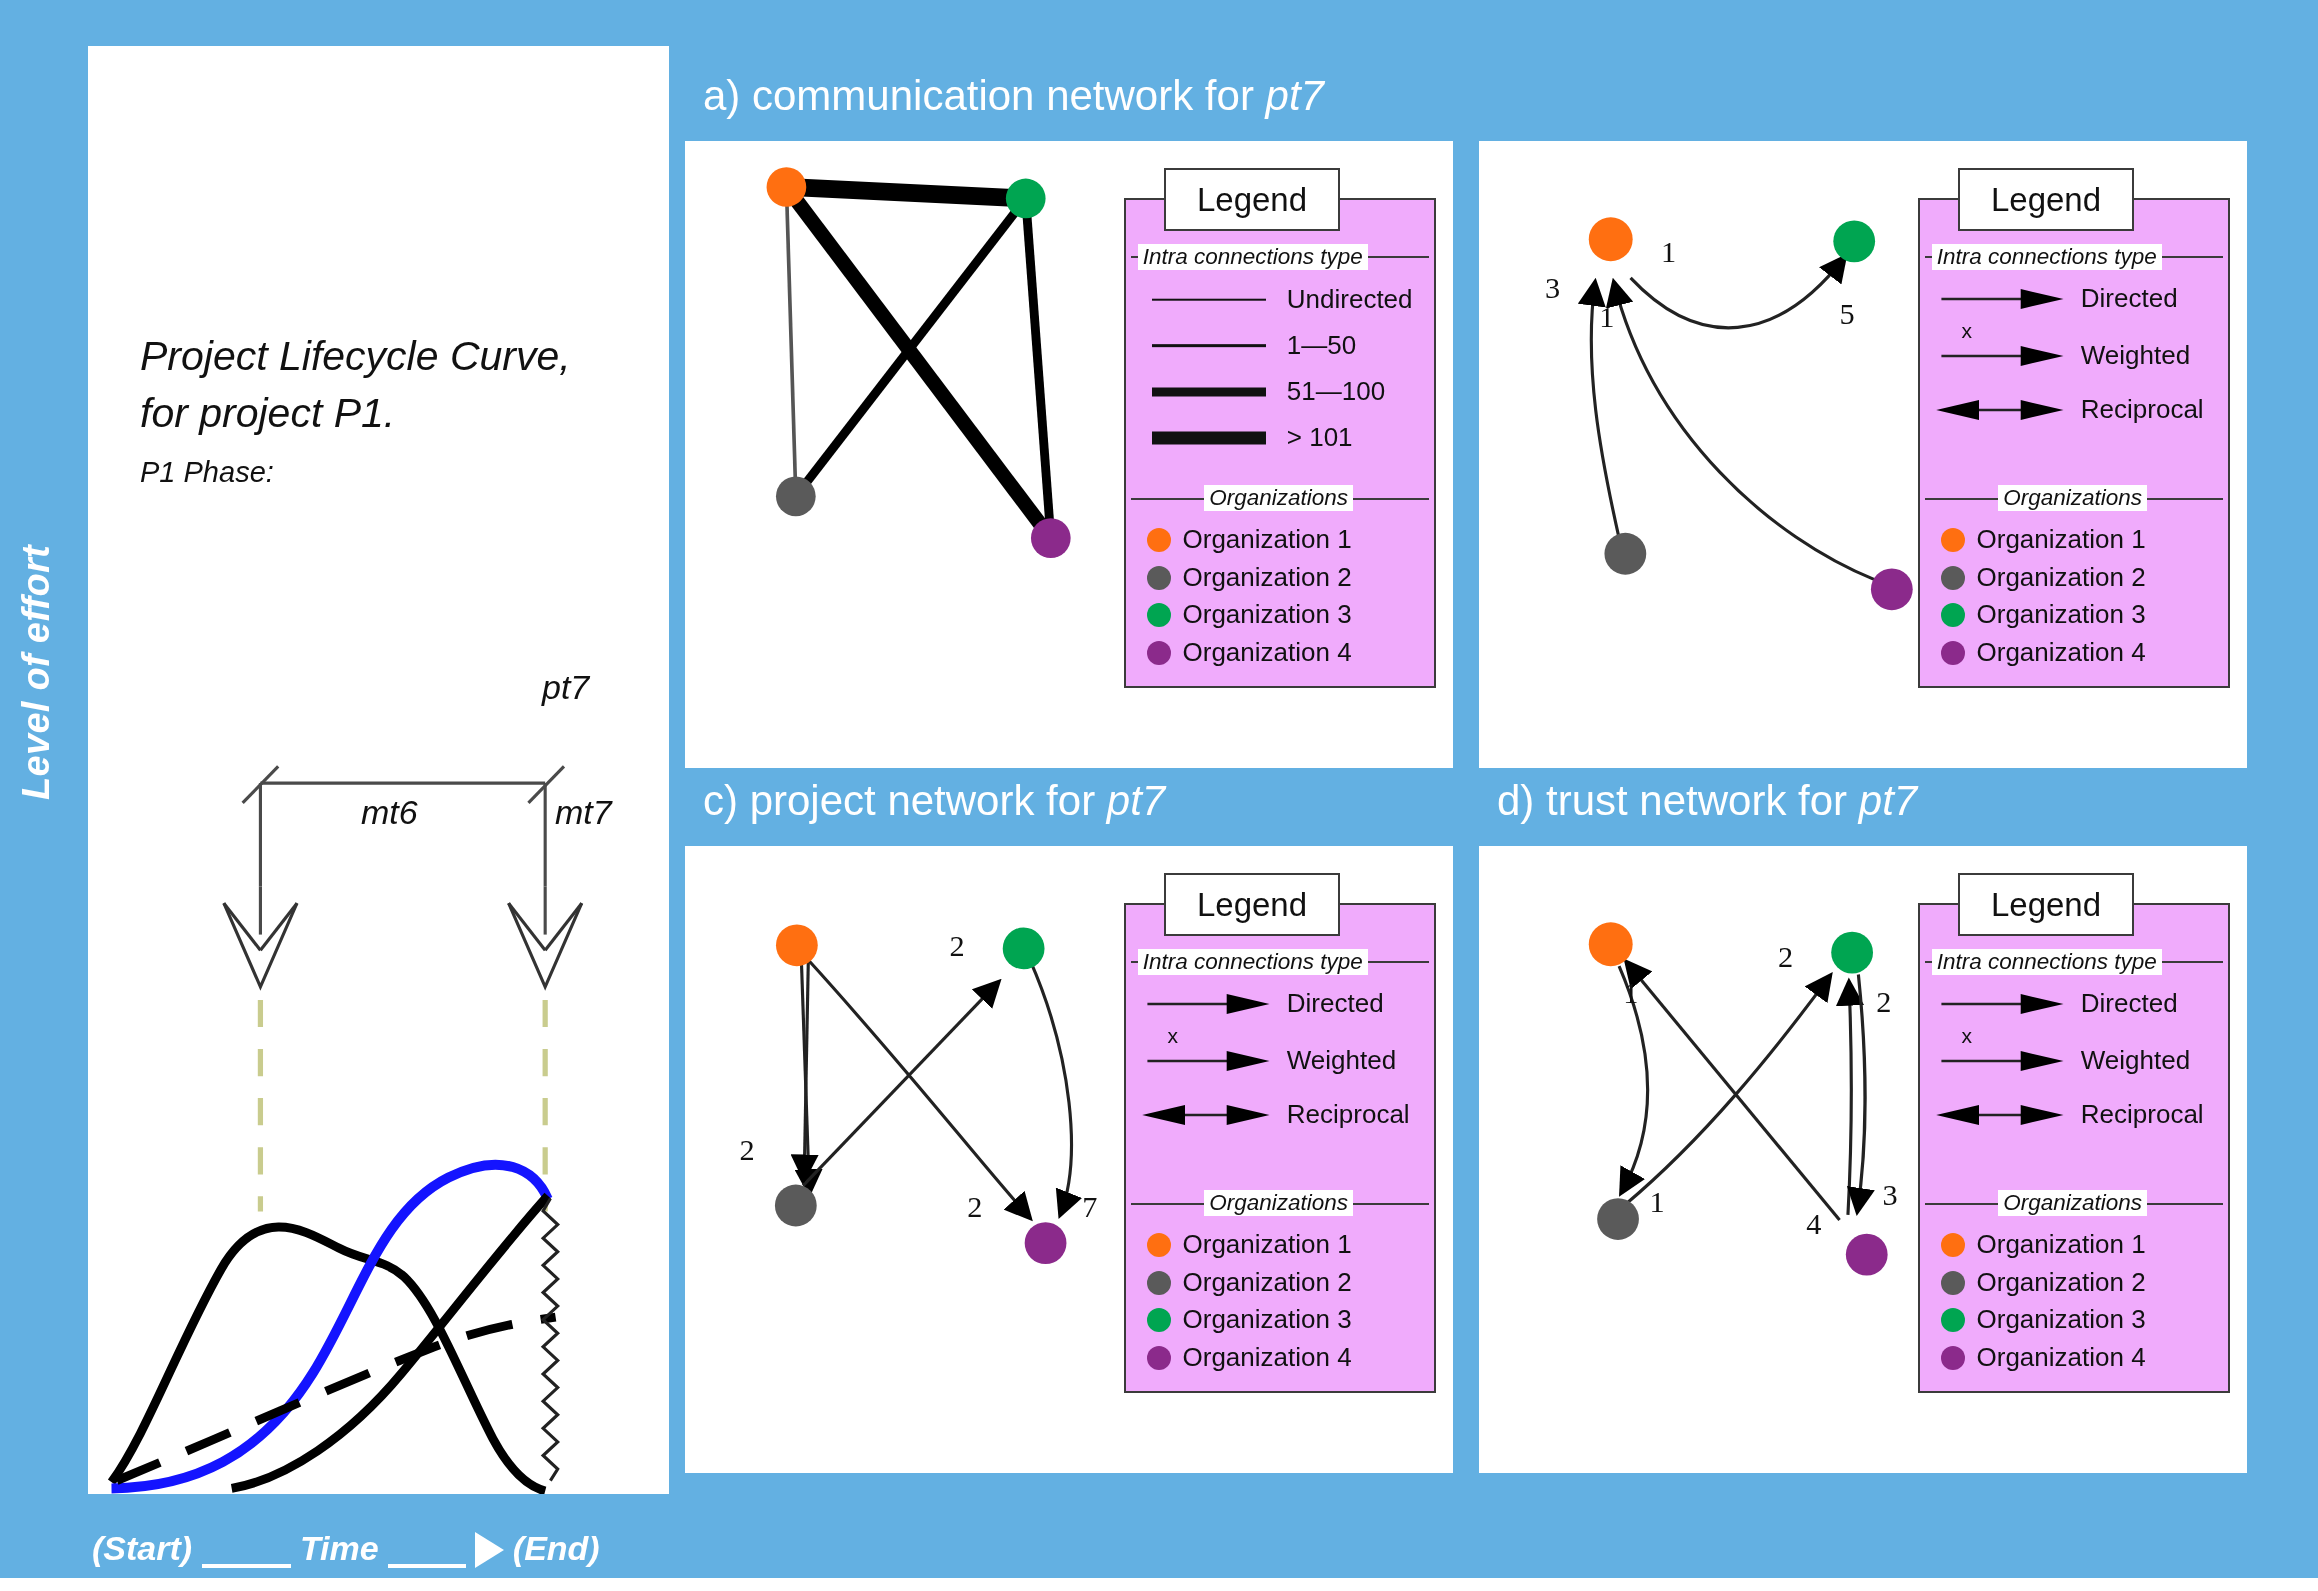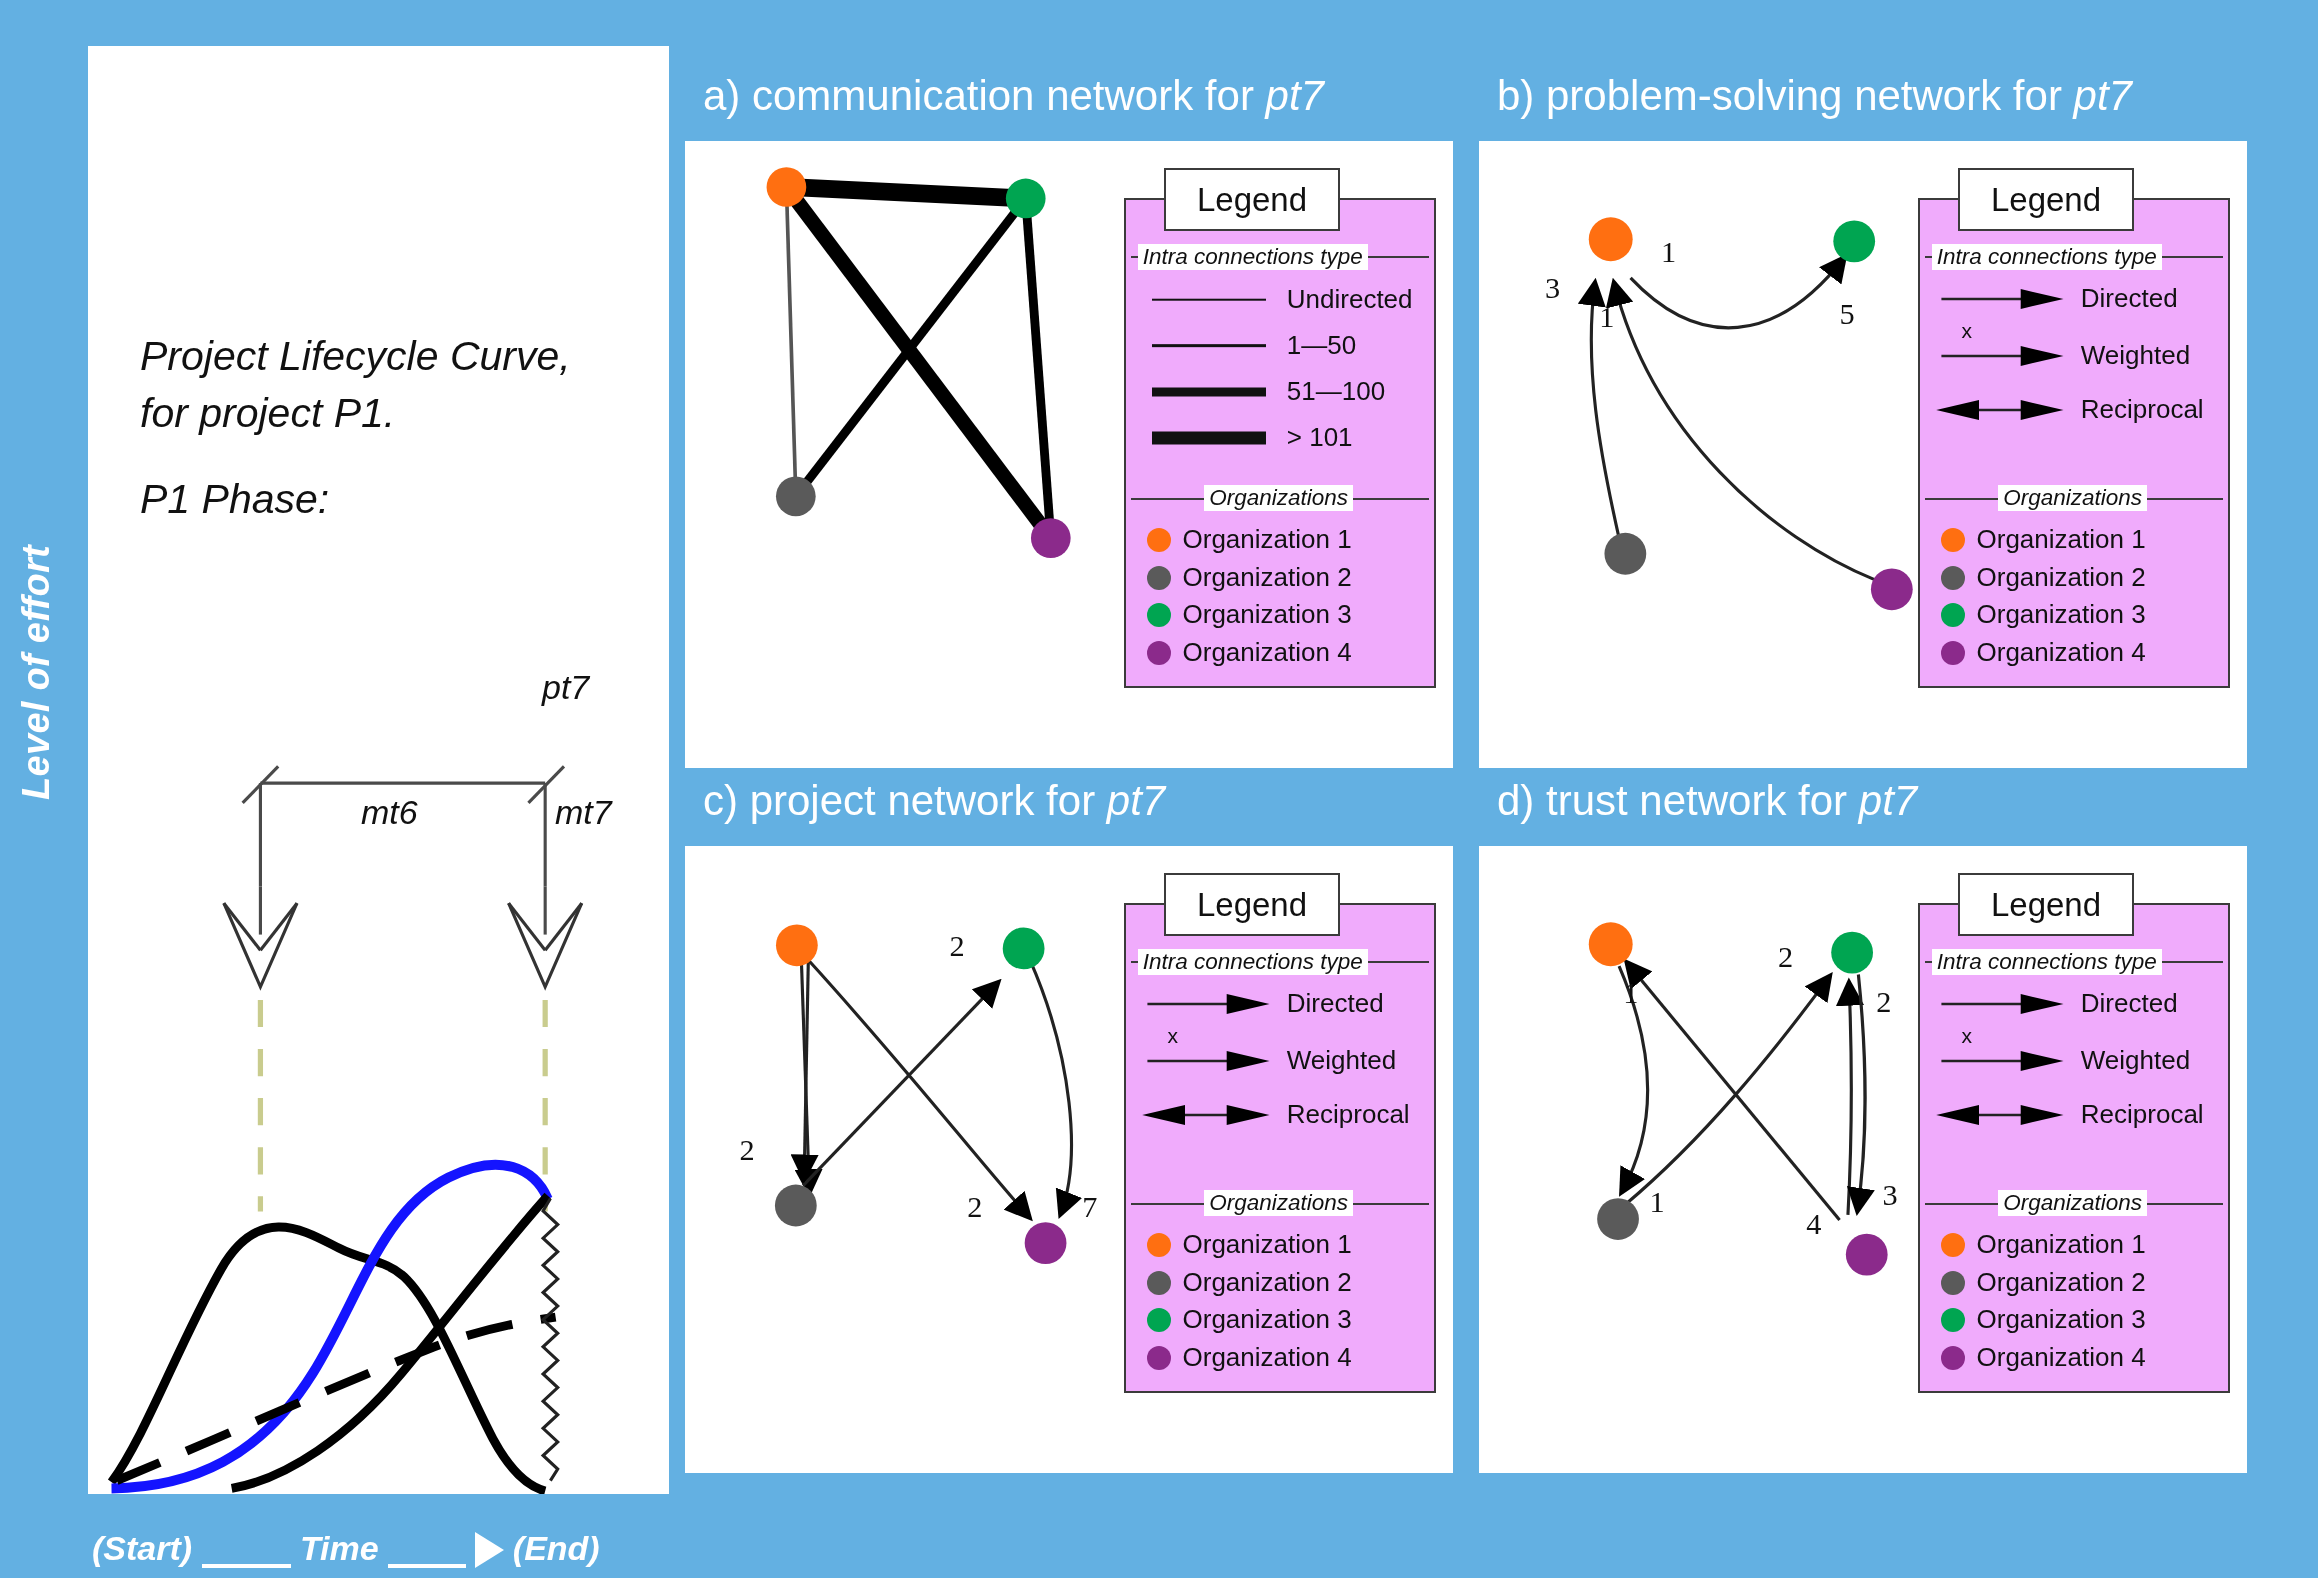--- a/index.html
+++ b/index.html
@@ -9,22 +9,22 @@
 
   
   .blue-frame{position:absolute;left:0;top:0;width:2319px;height:1578px;background:#63b0e2;}
 
   
   .left-panel{position:absolute;left:88px;top:46px;width:581px;height:1448px;background:#ffffff;}
   .left-svg{position:absolute;left:0;top:0;}
 
   .lc-title{position:absolute;left:52px;top:282px;width:512px;
             font-style:italic;font-size:41px;line-height:1.38;color:#111;}
-  .lc-phase{position:absolute;left:52px;top:425px;width:512px;
-            font-style:italic;font-size:41px;line-height:1.38;color:#111;}
+  .lc-phase{position:absolute;left:52px;top:406px;width:512px;
+            font-style:italic;font-size:29px;line-height:1.38;color:#111;}
   .lc-phase-val{color:#1414ff;display:block;}
 
   .ylabel{position:absolute;left:-4.2px;top:554px;width:272px;
           transform:rotate(-90deg);transform-origin:left top;
           color:#ffffff;font-style:italic;font-weight:bold;font-size:38px;
           letter-spacing:0.3px;text-align:left;}
   .ylabel-inner{display:block;transform:translate(-246px,19px);}
 
   .xaxis-row{position:absolute;left:92px;top:1505px;width:585px;height:63px;
              display:flex;align-items:flex-end;color:#ffffff;font-style:italic;font-weight:bold;font-size:34px;}
@@ -198,21 +198,20 @@
         </div>
         <div class="legend-item" style="left:21px;top:437px">
           <span class="dot" style="background:#8b2a8b"></span>
             <span>Organization 4</span>
         </div>
       </div>
     </div>
   </div>
 
   <div class="panel" style="left:1479px;top:68px;width:768px;height:700px">
-    <div class="panel-title"><span>b) problem-solving network for </span><i>pt7</i></div>
     <div class="panel-body" style="top:73px;width:768px;height:627px">
 
       <svg class="graph" width="439" height="627" viewBox="0 0 840 1200">
         <defs>
           <marker id="ahB" markerWidth="9" markerHeight="9" refX="7.6" refY="4.5" orient="auto" markerUnits="strokeWidth">
             <path d="M0,0 L9,4.5 L0,9 z" fill="#000"></path>
           </marker>
         </defs>
 
         <path d="M268,760 C232,600 200,430 222,270" fill="none" stroke="#222" stroke-width="6" marker-end="url(#ahB)"></path>

